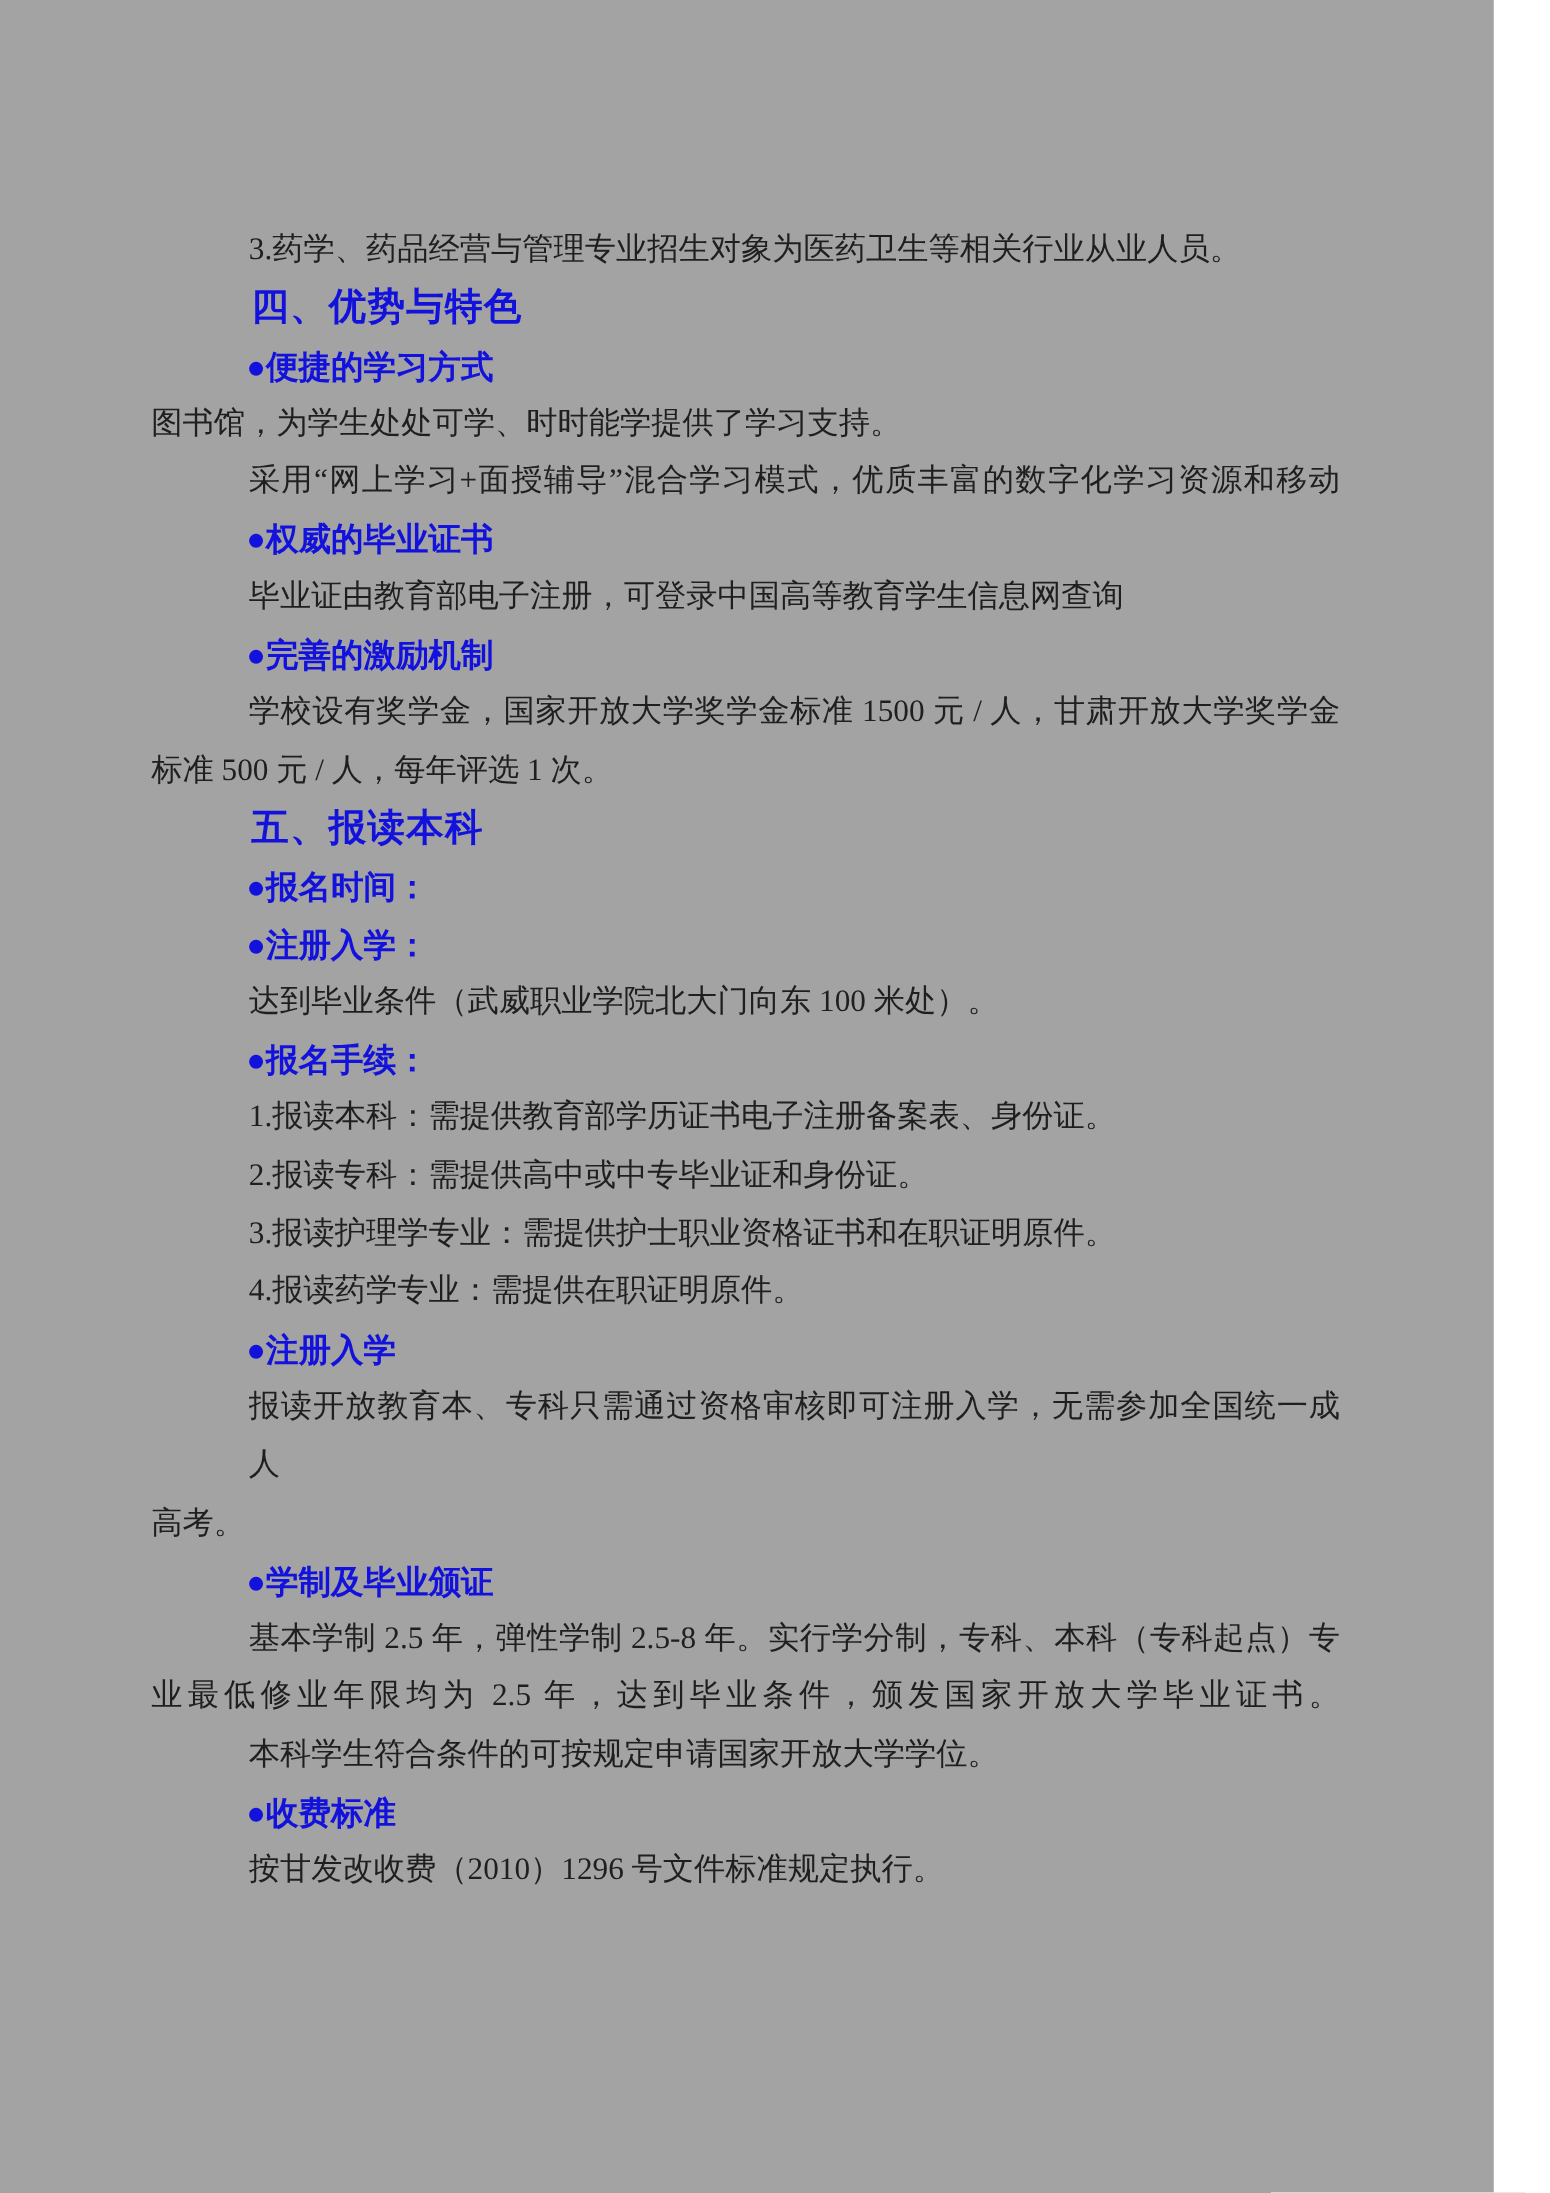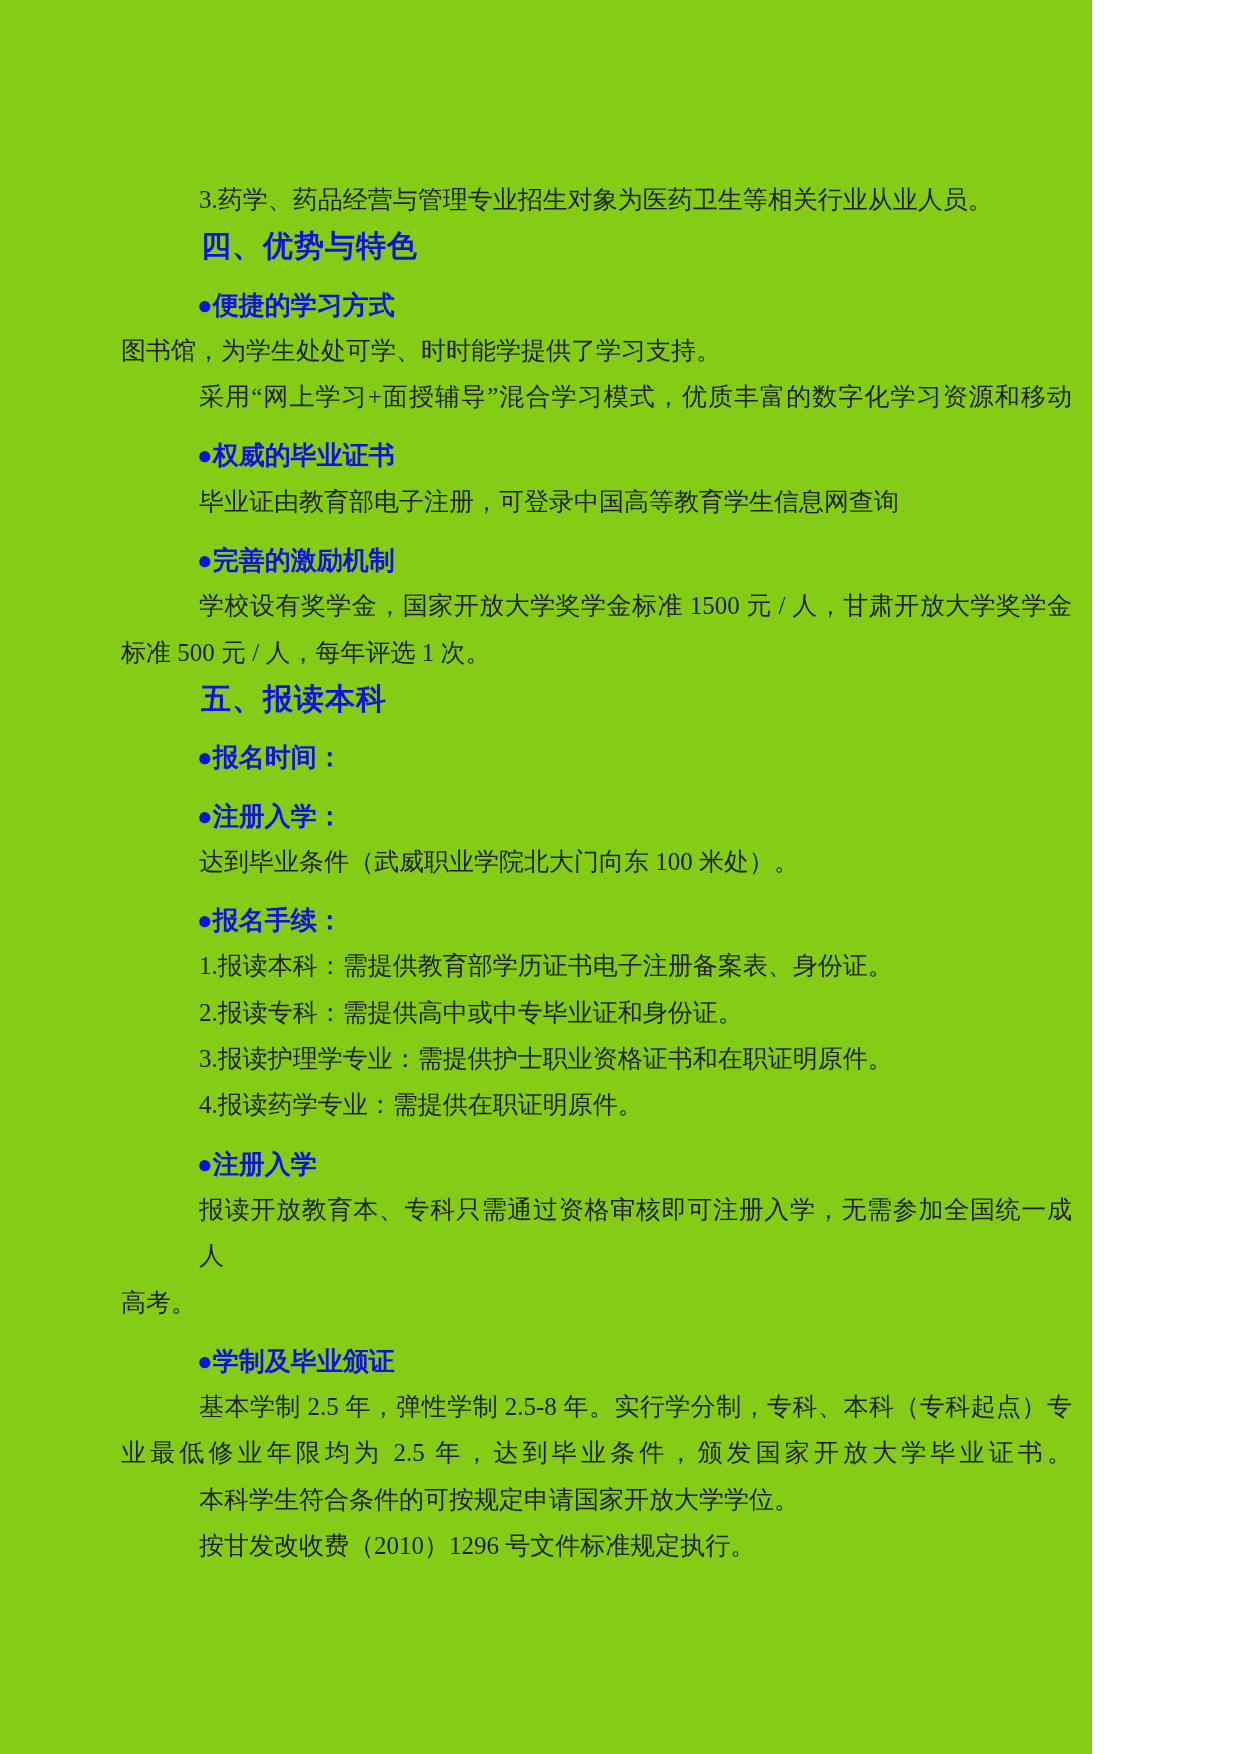--- a/index.html
+++ b/index.html
@@ -1,20 +1,20 @@
 <!DOCTYPE html>
 <html><head>
 <meta charset="utf-8">
 <style>
   html, body { margin: 0; padding: 0; background: #ffffff; }
   .page {
     position: relative;
-    width: 1092px;
+    width: 1195px;
     height: 1754px;
-    background: #84cc16;
+    background: #a3a3a3;
     overflow: hidden;
   }
   .doc {
     position: absolute;
     left: 121px;
     top: 177px;
     width: 951px;
   }
   .ln {
     font-family: "Liberation Serif", serif;
@@ -31,21 +31,20 @@
     color: #1312dc;
     padding-left: 80px;
     letter-spacing: 1px;
   }
   .b {
     font-family: "Liberation Sans", sans-serif;
     font-weight: 700;
     font-size: 26px;
     color: #1312dc;
     padding-left: 76px;
-    margin-top: 12px;
   }
   .fill {
     white-space: normal;
     text-align: justify;
     text-align-last: justify;
   }
 </style>
 </head>
 <body>
 
@@ -70,15 +69,16 @@
     <div class="ln ind">2.报读专科：需提供高中或中专毕业证和身份证。</div>
     <div class="ln ind">3.报读护理学专业：需提供护士职业资格证书和在职证明原件。</div>
     <div class="ln ind">4.报读药学专业：需提供在职证明原件。</div>
     <div class="ln b">●注册入学</div>
     <div class="ln ind fill">报读开放教育本、专科只需通过资格审核即可注册入学，无需参加全国统一成人</div>
     <div class="ln">高考。</div>
     <div class="ln b">●学制及毕业颁证</div>
     <div class="ln ind fill">基本学制 2.5 年，弹性学制 2.5-8 年。实行学分制，专科、本科（专科起点）专</div>
     <div class="ln fill">业最低修业年限均为 2.5 年，达到毕业条件，颁发国家开放大学毕业证书。</div>
     <div class="ln ind">本科学生符合条件的可按规定申请国家开放大学学位。</div>
+    <div class="ln b">●收费标准</div>
     <div class="ln ind">按甘发改收费（2010）1296 号文件标准规定执行。</div>
   </div>
 </div>
 
 </body></html>

